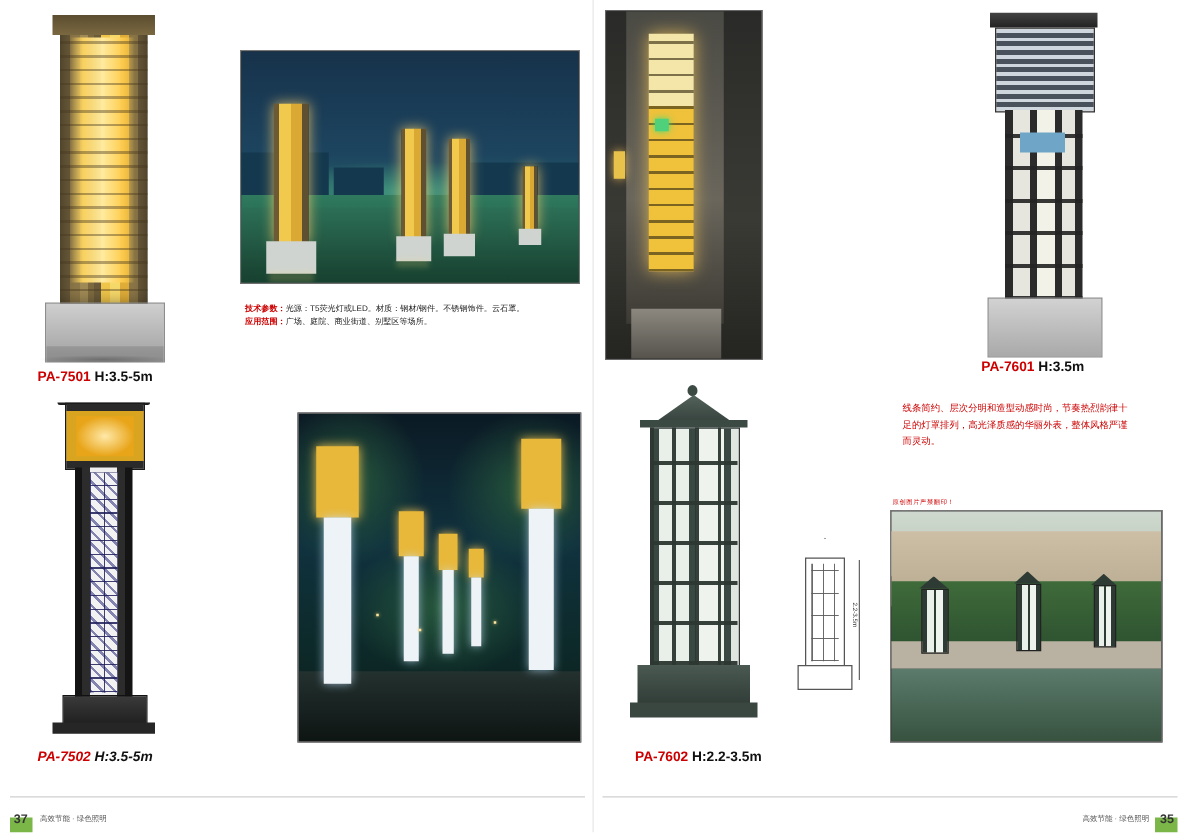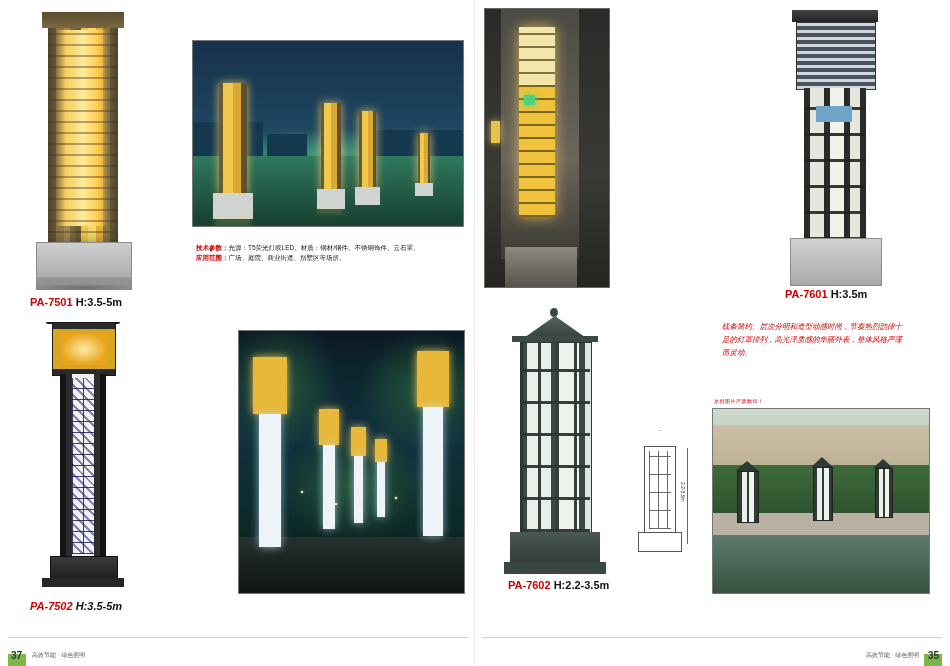--- a/index.html
+++ b/index.html
@@ -324,32 +324,32 @@
     <div class="body"></div>
     <div class="rings"></div>
     <div class="bluewin"></div>
     <div class="base"></div>
   </div>
   <div class="code" style="left:785px;top:288px;">
     <span>PA-7601</span>
     <span class="h">H:3.5m</span>
   </div>
 
-  <div class="blurb" style="left:722px;top:320px;font-style:italic;">线条简约、层次分明和造型动感时尚，节奏热烈韵律十足的灯罩排列，高光泽质感的华丽外表，整体风格严谨而灵动。</div>
+  <div class="blurb" style="left:722px;top:320px;">线条简约、层次分明和造型动感时尚，节奏热烈韵律十足的灯罩排列，高光泽质感的华丽外表，整体风格严谨而灵动。</div>
 
   <div class="photo" id="pa7602">
     <div class="finial"></div>
     <div class="roof"></div>
     <div class="eave"></div>
     <div class="lantern"></div>
     <div class="mullion"></div>
     <div class="base"></div>
     <div class="base2"></div>
   </div>
-  <div class="code" style="left:508px;top:579px;">
+  <div class="code" style="left:508px;top:600px;">
     <span>PA-7602</span>
     <span class="h">H:2.2-3.5m</span>
   </div>
 
   <div class="photo" id="drawing" style="background:#fff;border:0;">
     <div class="lt"></div>
     <div class="bd"></div>
     <div class="bs"></div>
     <div class="dim"></div>
     <div class="dimlbl">2.2-3.5m</div>

